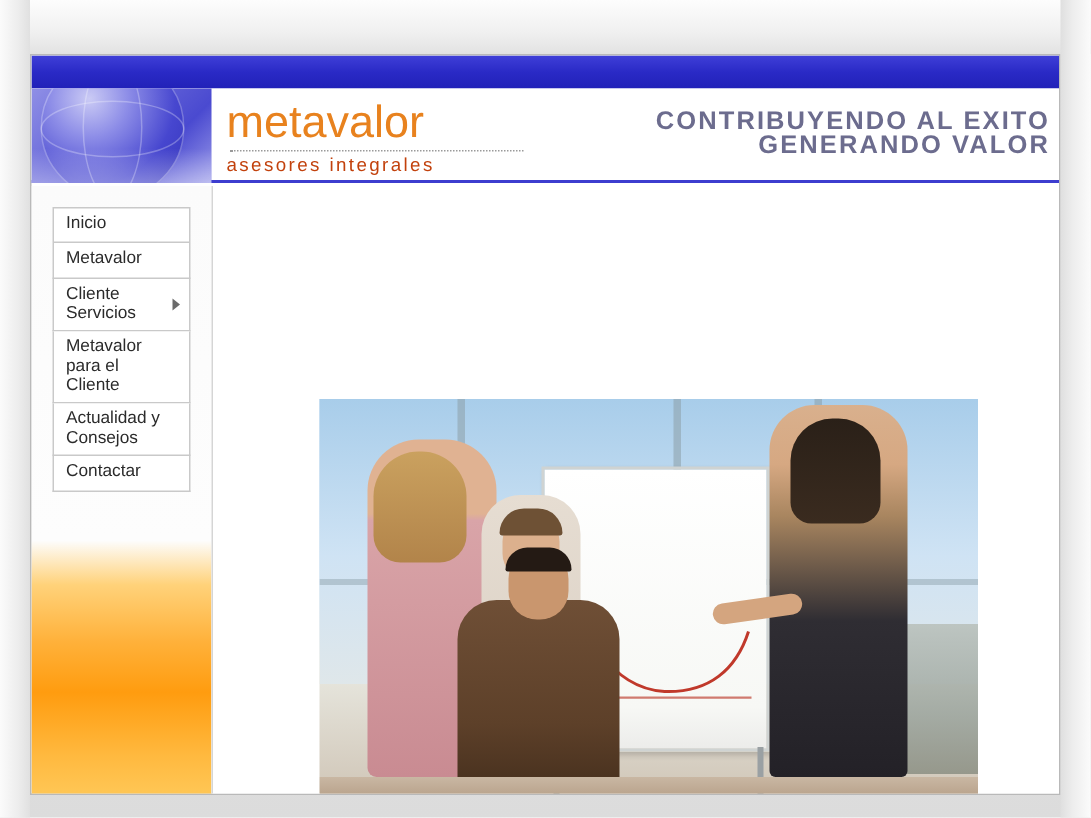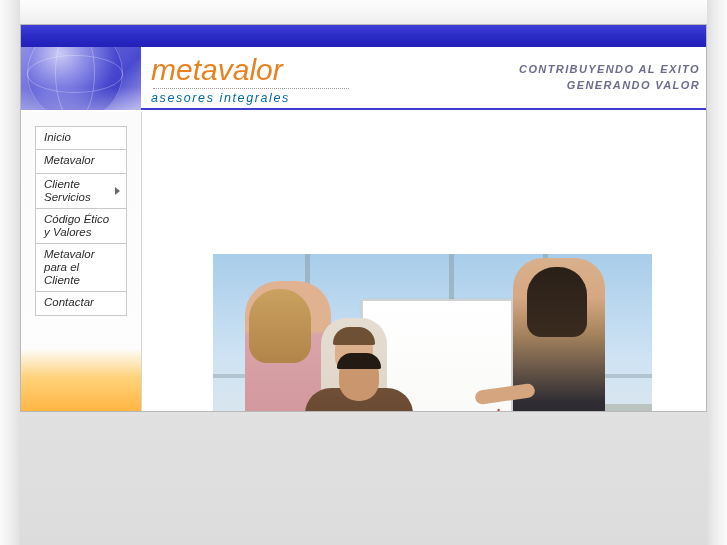--- a/index.html
+++ b/index.html
@@ -26,26 +26,25 @@
     background: linear-gradient(to right, #fbfbfb 0%, #ededed 60%, #e0e0e0 100%);
   }
   .frame-right-strip {
     position: absolute; right: 0; top: 0; width: 20px; height: 545px;
     background: linear-gradient(to left, #fbfbfb 0%, #ededed 60%, #dfdfdf 100%);
   }
 
   
   .content {
     position: absolute;
-    left: 20px; top: 24px;
-    width: 687px; height: 388px;
+    left: 20px; top: 36px;
+    width: 687px; height: 494px;
     background: #ffffff;
     border: 1px solid #b9b9b9;
     overflow: hidden;
-    font-style: italic;
   }
 
   
   .site-topbar {
     position: absolute; left: 0; top: 0;
     width: 685px; height: 22px;
     background: linear-gradient(to bottom, #3f3fd8 0%, #2a2ac6 50%, #2121b8 100%);
   }
 
   
@@ -83,26 +82,26 @@
     position: absolute; left: 130px; top: 6px;
   }
   .brand-name {
     font-size: 30px; color: #e8821e; letter-spacing: 0px; line-height: 34px;
     font-family: "Liberation Sans", sans-serif;
   }
   .brand-rule {
     width: 196px; height: 0; border-top: 1px dotted #9a9a9a; margin: 1px 0 2px 2px;
   }
   .brand-tagline {
-    font-size: 12.5px; color: #0369a1; letter-spacing: 1.6px; line-height: 14px;
+    font-size: 12.5px; color: #c2410c; letter-spacing: 1.6px; line-height: 14px;
   }
   .slogan {
     position: absolute; right: 6px; top: 14px;
     text-align: right;
-    font-size: 11px; color: #6c6c8e; letter-spacing: 1.4px; line-height: 16px;
+    font-size: 17px; color: #6c6c8e; letter-spacing: 1.4px; line-height: 16px;
     font-weight: bold;
   }
 
   
   .sidebar {
     position: absolute; left: 0; top: 87px;
     width: 120px; height: 422px;
     background: linear-gradient(to bottom, #fbfbfb 0%, #fdfdfd 56%, #ffd27a 63%, #ffb13a 72%, #ff9c0f 80%, #ffb93f 90%, #ffcf63 100%);
   }
   .nav-list { list-style: none; margin: 0; padding: 14px; }
@@ -270,24 +269,24 @@
           <span>Inicio</span>
         </li>
         <li class="nav-item">
           <span>Metavalor</span>
         </li>
         <li class="nav-item">
           <span>Cliente Servicios</span>
           <span class="arrow"></span>
         </li>
         <li class="nav-item">
-          <span>Código Ético y Valores</span>
-        </li>
-        <li class="nav-item">
           <span>Metavalor para el Cliente</span>
+        </li>
+        <li class="nav-item">
+          <span>Actualidad y Consejos</span>
         </li>
         <li class="nav-item">
           <span>Contactar</span>
         </li>
       </ul>
     </div>
 
     <div class="main">
       <div class="hero-photo">
         <div class="ph-skyline"></div>

